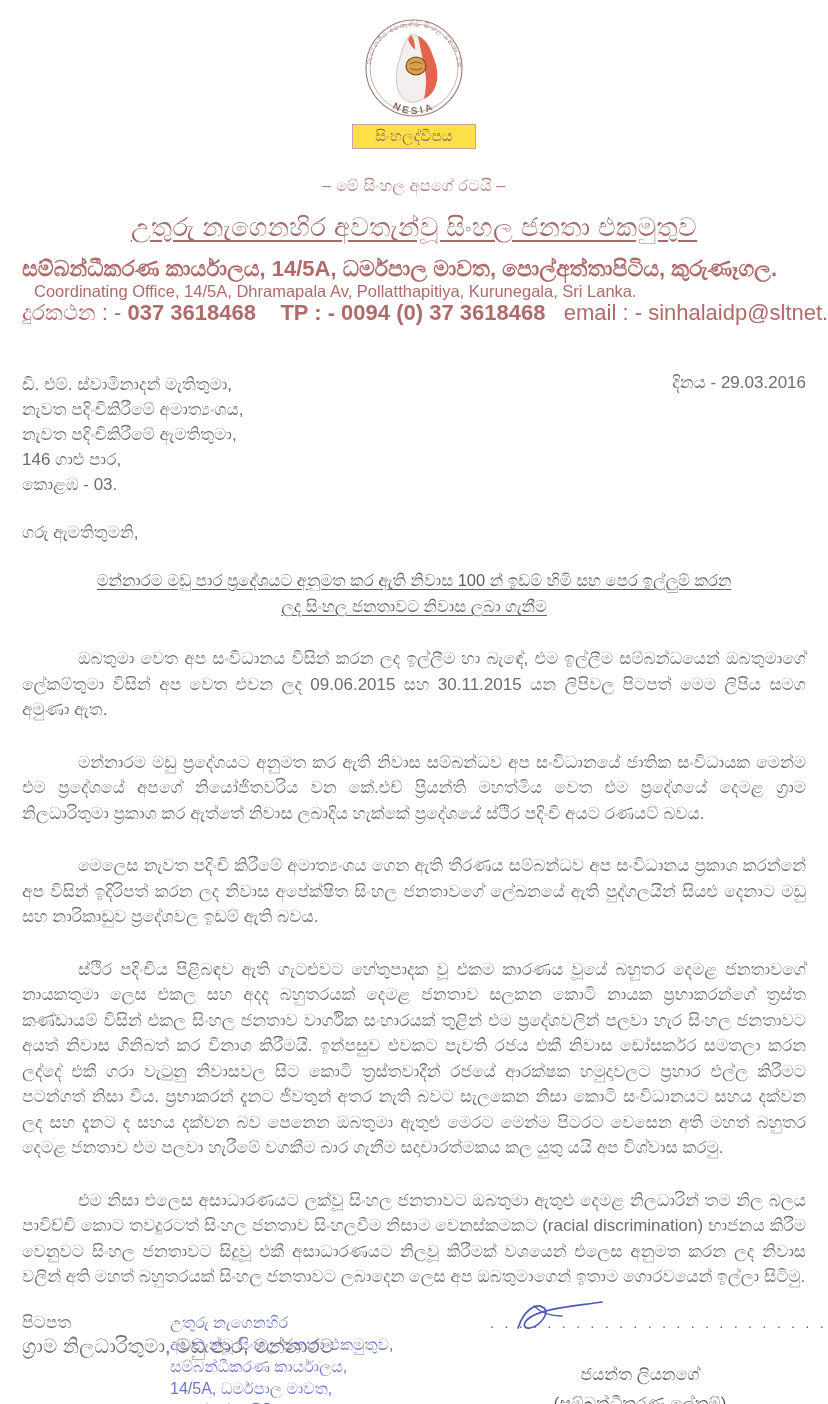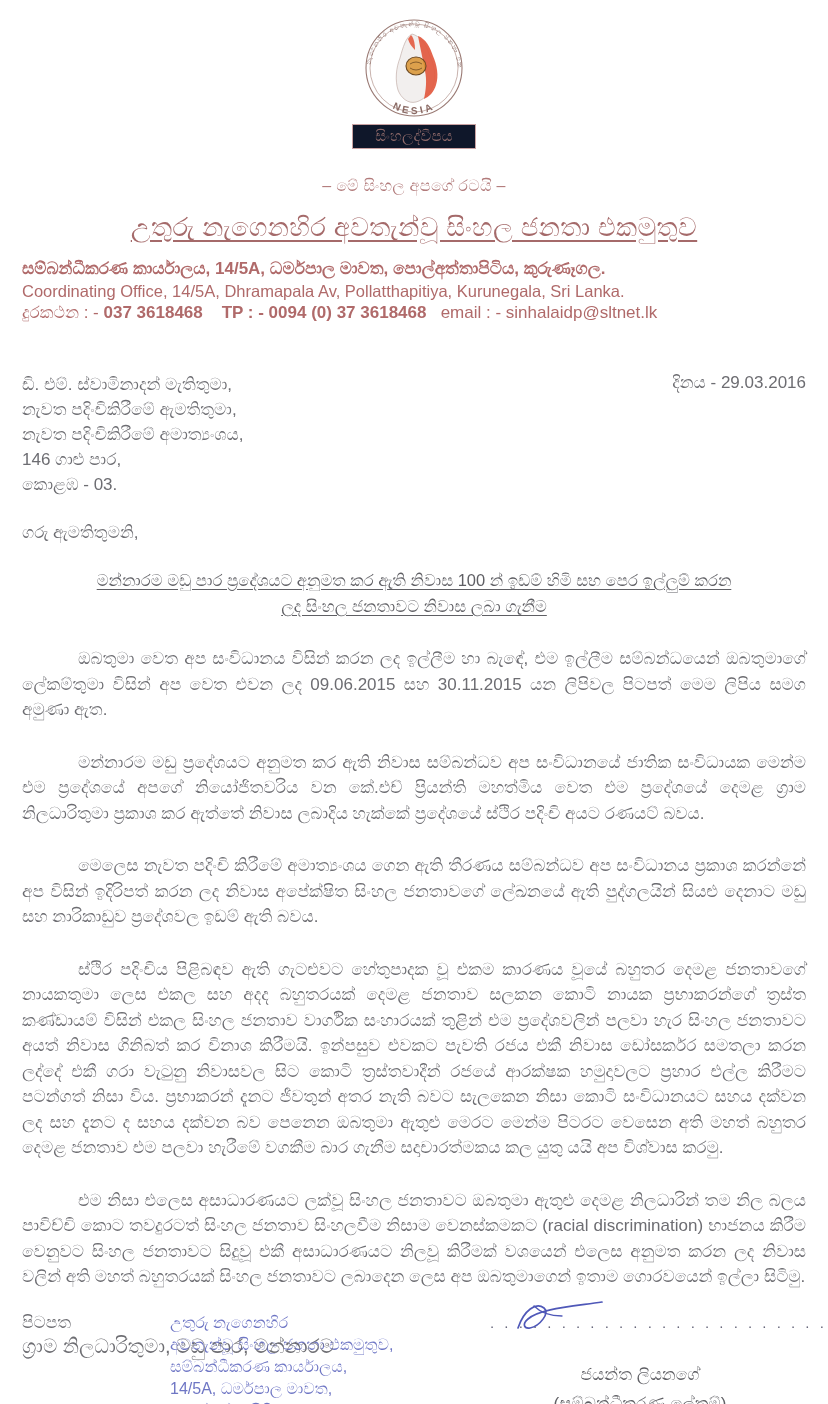--- a/index.html
+++ b/index.html
@@ -38,21 +38,21 @@
     height: 108px;
     position: relative;
   }
   .emblem svg { display: block; }
 
   .logo-caption-box {
     margin-top: 2px;
     border: 1px solid #c9a2a2;
     display: inline-block;
     padding: 2px 22px 3px 22px;
-    background: #0f172a;
+    background: #fde047;
   }
   .logo-caption-box span {
     font-size: 15px;
     color: #8f6a6a;
     letter-spacing: .2px;
   }
 
   .tagline {
     margin-top: 28px;
     font-size: 16px;
@@ -74,28 +74,29 @@
     color: #a56a6a;
     letter-spacing: .7px;
   }
 
   .contact {
     margin-top: 15px;
     text-align: left;
     padding-left: 22px;
   }
   .contact .line {
-    font-size: 17px;
+    font-size: 22px;
     line-height: 22px;
     color: #b06a6a;
     white-space: nowrap;
   }
   .contact .line.en {
     color: #b06a6a;
     font-size: 16.5px;
+    margin-left: 12px;
   }
   .contact .bold { font-weight: bold; }
 
   
   .content {
     padding: 0 22px;
     margin-top: 48px;
   }
 
   .addr-row {
@@ -260,22 +261,22 @@
         <span>sinhalaidp@sltnet.lk</span>
       </div>
     </div>
   </div>
 
   <div class="content">
 
     <div class="addr-row">
       <div class="addressee">
         <div class="l">ඩි. එම්. ස්වාමිනාදන් මැතිතුමා,</div>
+        <div class="l">නැවත පදිංචිකිරීමේ අමාත්‍යංශය,</div>
         <div class="l">නැවත පදිංචිකිරීමේ ඇමතිතුමා,</div>
-        <div class="l">නැවත පදිංචිකිරීමේ අමාත්‍යංශය,</div>
         <div class="l">146 ගාළු පාර,</div>
         <div class="l">කොළඹ - 03.</div>
       </div>
       <div class="date">
         <span>දිනය -</span>
         <span>29.03.2016</span>
       </div>
     </div>
 
     <div class="salutation">ගරු ඇමතිතුමනි,</div>

